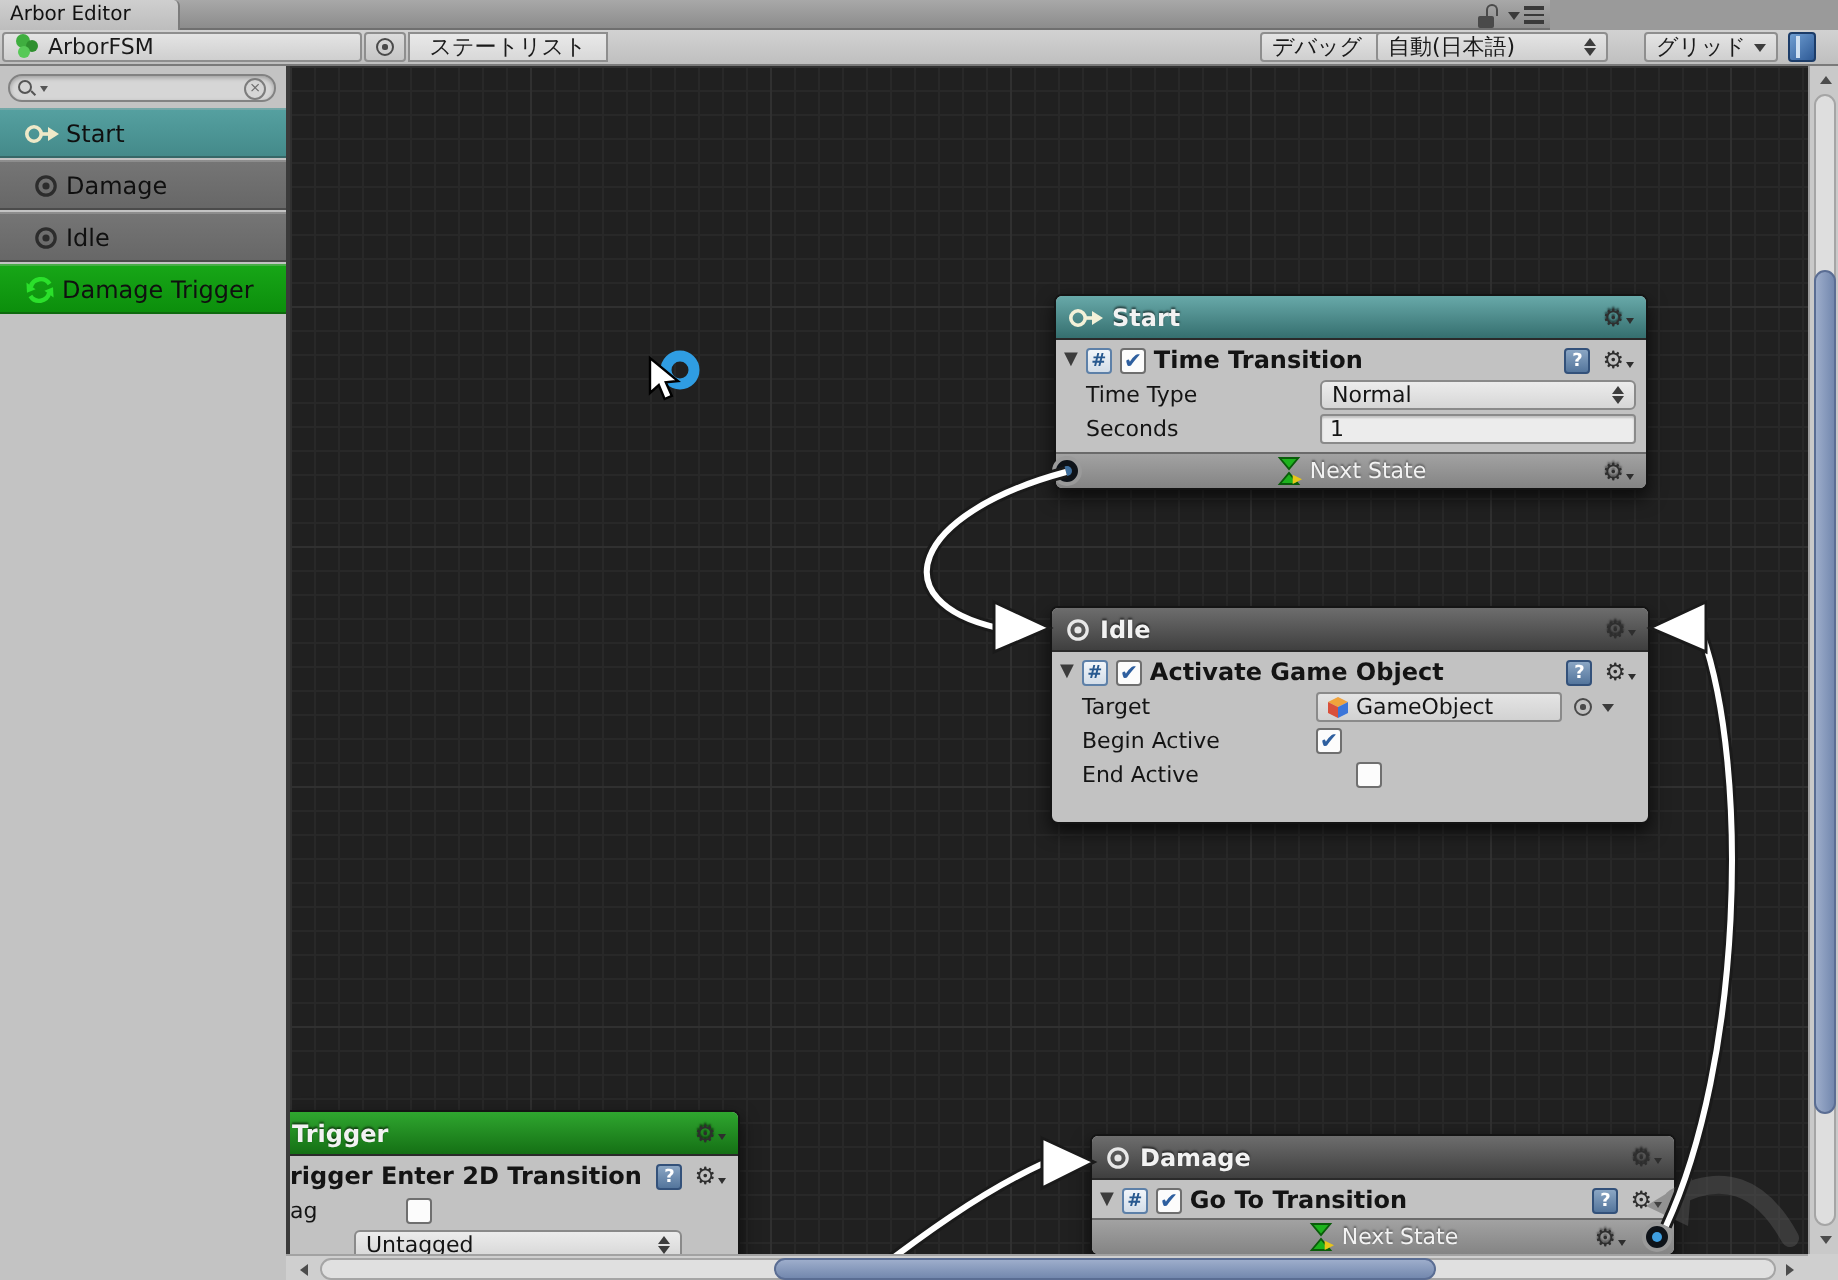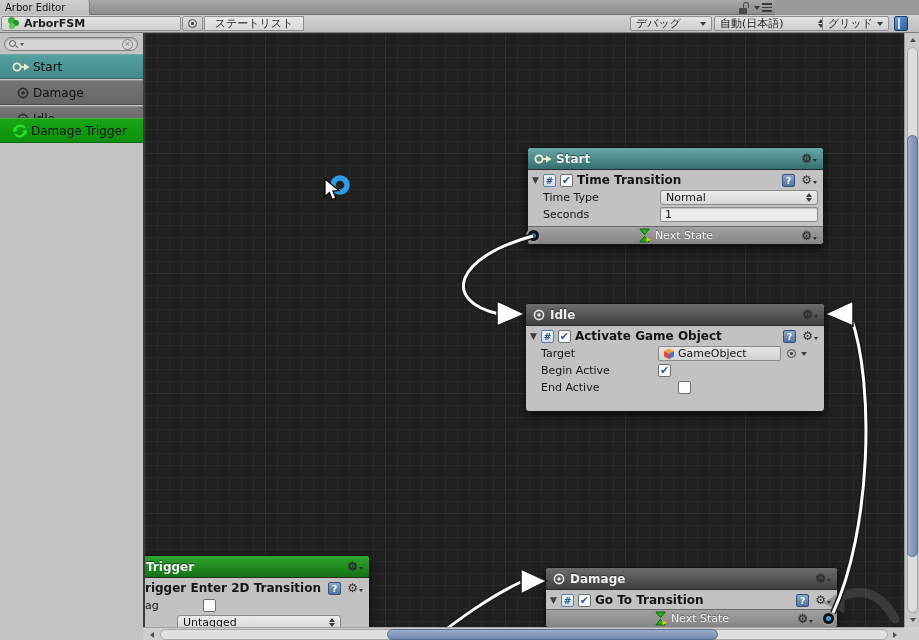--- a/index.html
+++ b/index.html
@@ -137,39 +137,39 @@
           <span class="lines">
             <i></i>
             <i></i>
             <i></i>
           </span>
         </div>
     </div>
   </div>
 
   <div class="toolbar">
-    <div class="tb-ctl tb-popup" style="left:1px; width:180px;font-weight:bold;">
+    <div class="tb-ctl tb-popup" style="left:1px; width:180px;">
       <span class="arbor-logo">
           <i></i>
           <i></i>
           <i></i>
         </span>
       <span>ArborFSM</span>
     </div>
     <div class="tb-ctl tb-btn" style="left:182px; width:21px;">
       <span class="picker-ring"></span>
     </div>
     <div class="tb-ctl tb-tab" style="left:204px; width:100px;">
       <span>ステートリスト</span>
     </div>
     <div class="tb-ctl tb-popup" style="left:630px; width:82px;">
       <span>デバッグ</span>
       <span class="tri-down" style="margin-left:auto;"></span>
     </div>
-    <div class="tb-ctl tb-popup" style="left:714px; width:116px;text-align:right;">
+    <div class="tb-ctl tb-popup" style="left:688px; width:116px;text-align:right;">
       <span>自動(日本語)</span>
       <span class="updown">
           <span class="tri-up-s"></span>
           <span class="tri-down-s"></span>
         </span>
     </div>
     <div class="tb-ctl tb-popup" style="left:822px; width:67px;">
       <span>グリッド</span>
       <span class="tri-down" style="margin-left:auto;"></span>
     </div>
@@ -400,21 +400,21 @@
       </svg>
       <span>Damage</span>
     </div>
     <div class="staterow row-gray" style="top:73px; padding-left:16px;">
       <svg class="mini" width="14" height="14" viewBox="0 0 14 14">
         <circle cx="7" cy="7" r="4.6" fill="none" stroke="#2c2c2c" stroke-width="1.6"></circle>
         <circle cx="7" cy="7" r="1.8" fill="#2c2c2c"></circle>
       </svg>
       <span>Idle</span>
     </div>
-    <div class="staterow row-green" style="top:85px;">
+    <div class="staterow row-green" style="top:99px;">
       <svg class="mini" width="16" height="16" viewBox="0 0 16 16">
         <path d="M 12.8,5 A 5.2,5.2 0 0 0 3.4,6.4" fill="none" stroke="#2be02b" stroke-width="2.2"></path>
         <polygon points="1.2,4.2 5.8,7.6 1.5,9.4" fill="#2be02b"></polygon>
         <path d="M 3.2,11 A 5.2,5.2 0 0 0 12.6,9.6" fill="none" stroke="#2be02b" stroke-width="2.2"></path>
         <polygon points="14.8,11.8 10.2,8.4 14.5,6.6" fill="#2be02b"></polygon>
       </svg>
       <span>Damage Trigger</span>
     </div>
   </div>
 

